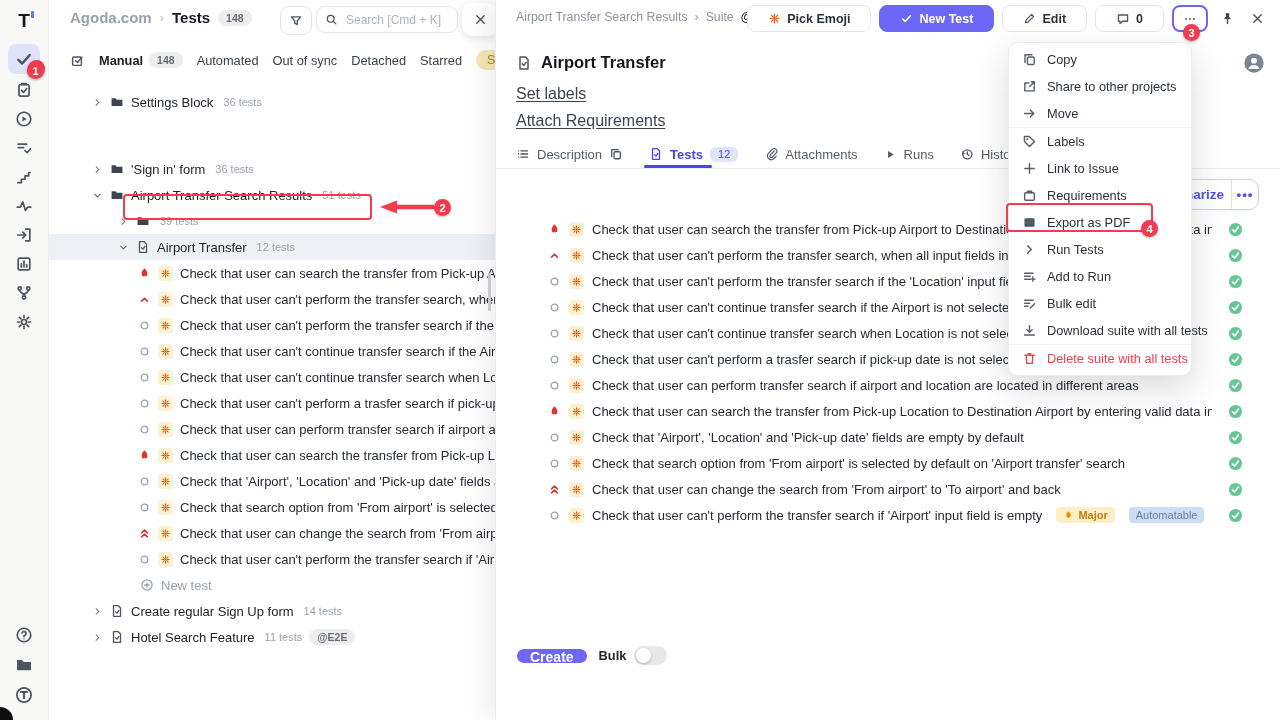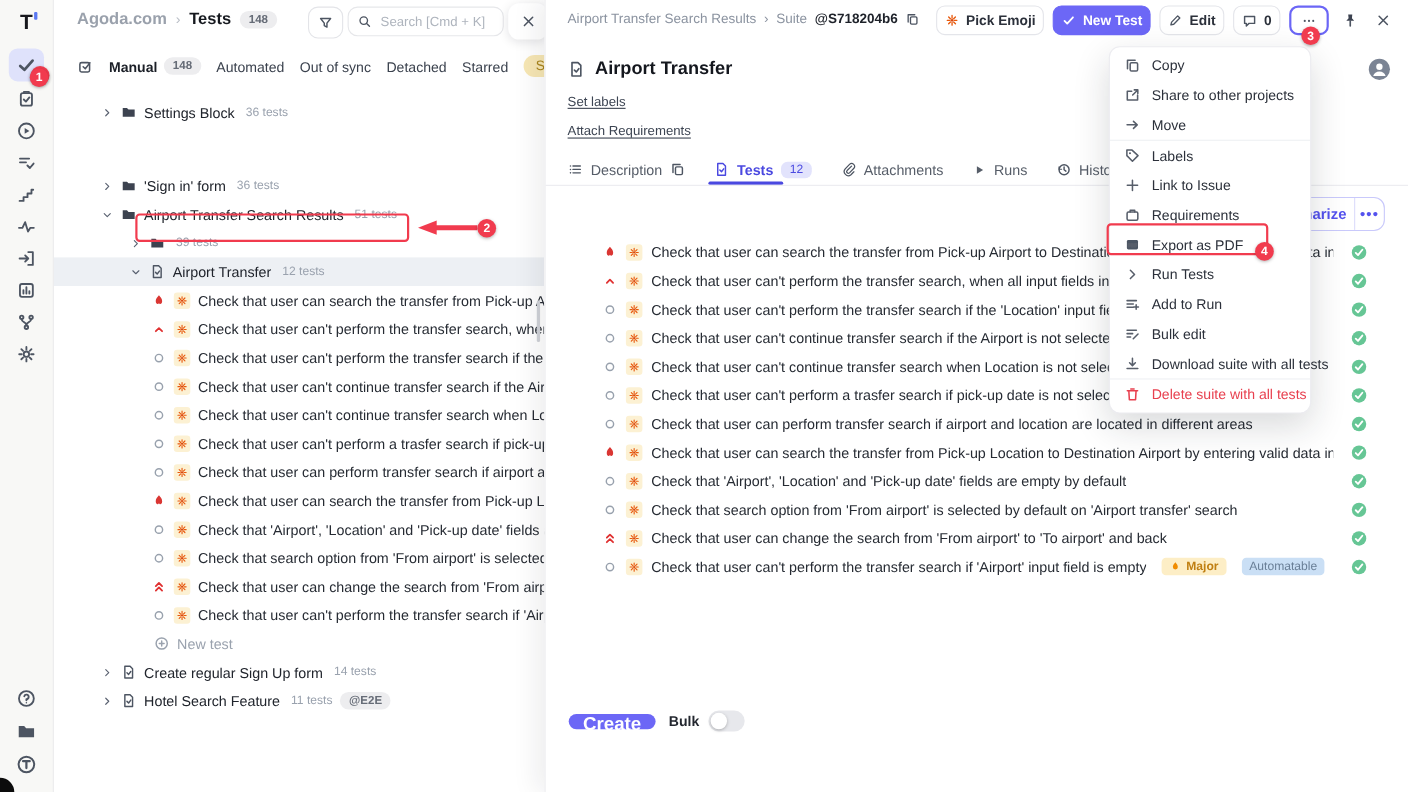--- a/index.html
+++ b/index.html
@@ -64,28 +64,28 @@
               box-shadow:0 2px 10px rgba(20,20,30,.12);display:flex;align-items:center;justify-content:center;z-index:6}
 
   
   .detail{position:absolute;left:495px;top:0;width:785px;height:720px;background:#fff;z-index:10;
           border-left:1px solid #ebebee;box-shadow:-8px 0 22px rgba(25,28,40,.08)}
   .d-crumb{position:absolute;left:20px;top:10px;display:flex;align-items:center;gap:7px;white-space:nowrap;
            font-size:12.3px;color:#8b93a0}
   .d-crumb .id{color:#1d2129;font-weight:700}
   .d-actions{position:absolute;top:5px;right:13px;display:flex;align-items:center;gap:8px}
   .hbtn{height:27px;border:1px solid #e4e5ea;border-radius:8px;background:#fff;display:flex;align-items:center;
-        gap:6px;padding:0 7px;font-size:12.5px;font-weight:600;color:#2b303a;box-sizing:border-box}
+        gap:6px;padding:0 20px;font-size:12.5px;font-weight:600;color:#2b303a;box-sizing:border-box}
   .hbtn.primary{background:#6c67f6;border-color:#6c67f6;color:#fff}
   .hbtn.ring{border:2px solid #6b66f6;padding:0 9px}
   .iconbtn{width:22px;height:27px;display:flex;align-items:center;justify-content:center;color:#3c4250}
   .d-title{position:absolute;left:20px;top:53px;display:flex;align-items:center;gap:9px}
   .d-title .t{font-size:16.5px;font-weight:700;color:#14171e}
   .avatar{position:absolute;right:16px;top:52px}
-  .d-link{position:absolute;left:20px;font-size:12px;color:#3c4452;text-decoration:underline;
+  .d-link{position:absolute;left:20px;font-size:16px;color:#3c4452;text-decoration:underline;
           text-underline-offset:2px}
   .d-tabs{position:absolute;left:20px;top:143px;display:flex;align-items:center;gap:26px;height:22px}
   .d-tab{display:flex;align-items:center;gap:7px;font-size:13px;color:#565d68}
   .d-tab.active{color:#4a48e0;font-weight:700}
   .d-tab.active .icon{color:#4a48e0}
   .pill-blue{background:#e2e3fc;color:#4b4ae0;font-size:11px;font-weight:400;padding:1.5px 8px;border-radius:6px}
   .tab-underline{position:absolute;left:148px;top:165px;width:68px;height:2.5px;background:#4a48e0;border-radius:2px}
   .d-divider{position:absolute;left:0;top:168px;width:100%;height:1px;background:#ececf0}
   .sum-btn{position:absolute;right:22px;top:179px;height:31px;display:flex;border:1px solid #c9c9fb;
            border-radius:10px;background:#fff;color:#5452ee;font-size:13.5px;font-weight:600;z-index:5;box-sizing:border-box}
@@ -101,21 +101,21 @@
          margin-left:6px;white-space:nowrap}
   .b-major{background:#fdeec6;color:#c07f12;font-weight:700}
   .b-automatable{background:#cadff5;color:#6a7f97}
 
   .d-footer{position:absolute;left:0;top:646px;width:100%;display:flex;align-items:center;gap:8px;
             padding:0 18px 0 21px;box-sizing:border-box}
   .add-input{flex:0 0 617px;height:30px;border:1px solid #e4e4e7;border-radius:9px;padding:0 11px;
              font-size:12.5px;color:#3b414c;box-sizing:border-box;outline:none;font-family:"Liberation Sans",sans-serif}
   .add-input::placeholder{color:#a0a6b0}
   .btn-create{height:14px;padding:0 13px;background:#6c67f6;border:none;border-radius:9px;color:#fff;
-              font-size:17px;font-weight:600;font-family:"Liberation Sans",sans-serif}
+              font-size:14px;font-weight:600;font-family:"Liberation Sans",sans-serif}
   .bulk-lbl{font-size:12.8px;font-weight:600;color:#23272f;margin-left:4px}
   .toggle{width:33px;height:19px;background:#e7e8ec;border-radius:10px;position:relative}
   .toggle .knob{position:absolute;left:2px;top:2px;width:15px;height:15px;border-radius:50%;background:#fff;
                 box-shadow:0 1px 3px rgba(0,0,0,.25)}
 
   
   .menu{position:absolute;left:1008px;top:42px;width:184px;background:#fff;border:1px solid #ececf0;
         border-radius:10px;box-shadow:0 12px 32px rgba(25,28,40,.16);padding:3px 0;z-index:40;box-sizing:border-box}
   .mi{height:27px;display:flex;align-items:center;gap:10px;padding:0 13px;font-size:12.8px;color:#2b303a;
       white-space:nowrap}

